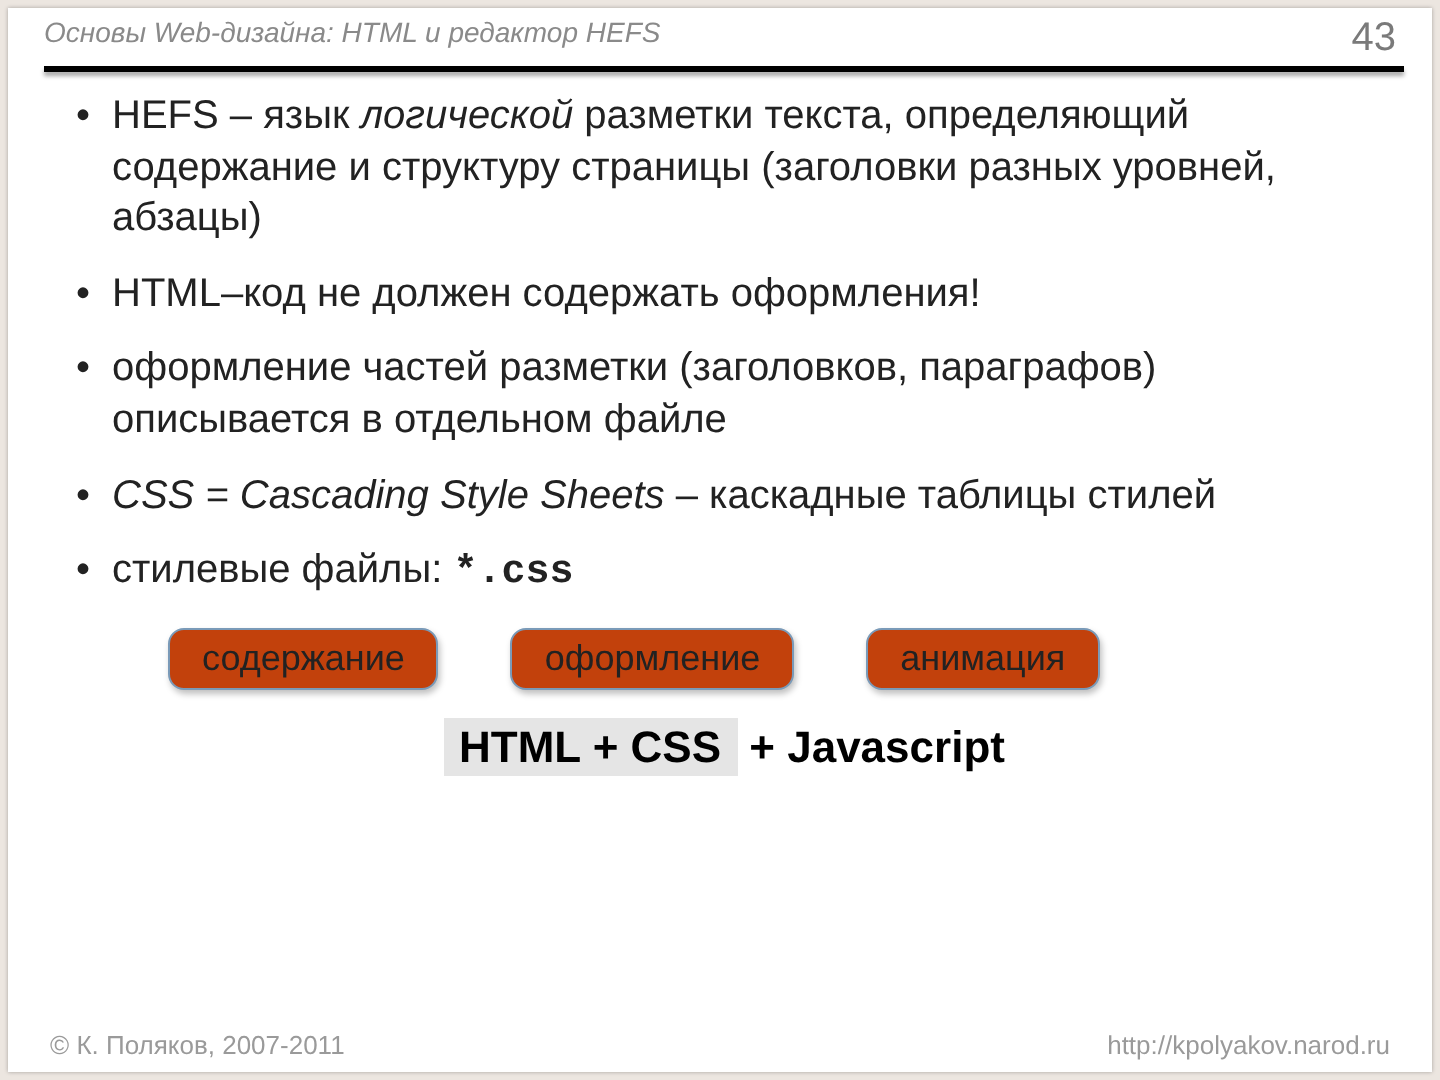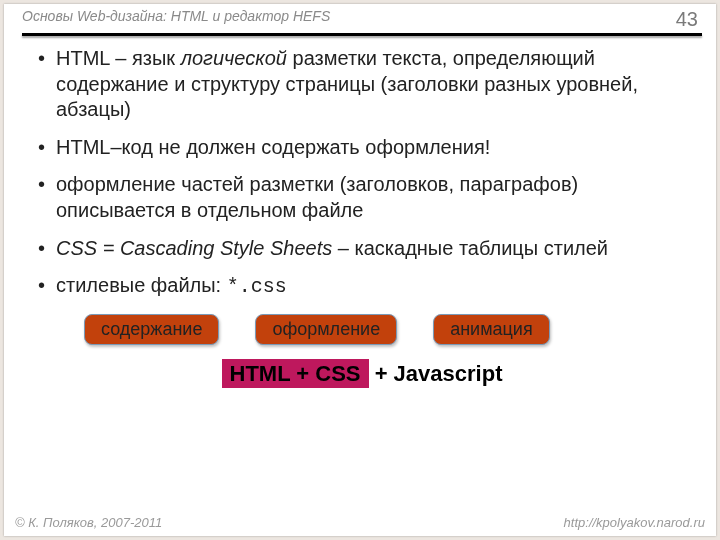--- a/index.html
+++ b/index.html
@@ -58,21 +58,21 @@
     margin-bottom: 12px;
   }
   ul.bullets > li::before {
     content: "•";
     position: absolute;
     left: 0;
     top: 0;
     color: #222;
   }
   .it { font-style: italic; }
-  .mono { font-family: "Courier New", monospace; font-weight: normal; }
+  .mono { font-family: "Courier New", monospace; font-weight: bold; }
   .pill-row {
     display: flex;
     gap: 36px;
     padding: 2px 0 10px 46px;
   }
   .pill {
     background: #c2410c;
     border: 1px solid #7a9ab8;
     border-radius: 8px;
     padding: 4px 16px;
@@ -80,49 +80,48 @@
     color: #222;
     box-shadow: 1px 2px 3px rgba(0,0,0,0.25);
   }
   .footer-line {
     padding: 6px 0 0 0;
     text-align: center;
     font-size: 22px;
     font-weight: bold;
   }
   .hl {
-    background: #be185d;
+    background: #e5e5e5;
     padding: 2px 8px;
   }
   .footer {
     position: absolute;
     left: 0; right: 0; bottom: 0;
     display: flex;
     justify-content: space-between;
-    padding: 6px 11px;
+    padding: 6px 21px;
     color: #9a9a9a;
     font-size: 13px;
-    font-style: italic;
   }
 </style>
 </head>
 <body>
 
 <div class="slide">
   <div class="header">
     <span>Основы Web-дизайна: HTML и редактор HEFS</span>
     <span class="pagenum">43</span>
   </div>
 
   <div class="divider"></div>
 
   <div class="content">
     <ul class="bullets">
       <li>
-        <span>HTML – язык </span><span class="it">логической</span><span> разметки текста, определяющий содержание и структуру страницы (заголовки разных уровней, абзацы)</span>
+        <span>HEFS – язык </span><span class="it">логической</span><span> разметки текста, определяющий содержание и структуру страницы (заголовки разных уровней, абзацы)</span>
       </li>
       <li>
         <span>HTML–код не должен содержать оформления!</span>
       </li>
       <li>
         <span>оформление частей разметки (заголовков, параграфов) описывается в отдельном файле</span>
       </li>
       <li>
         <span class="it">CSS = Cascading Style Sheets</span><span> – каскадные таблицы стилей</span>
       </li>

